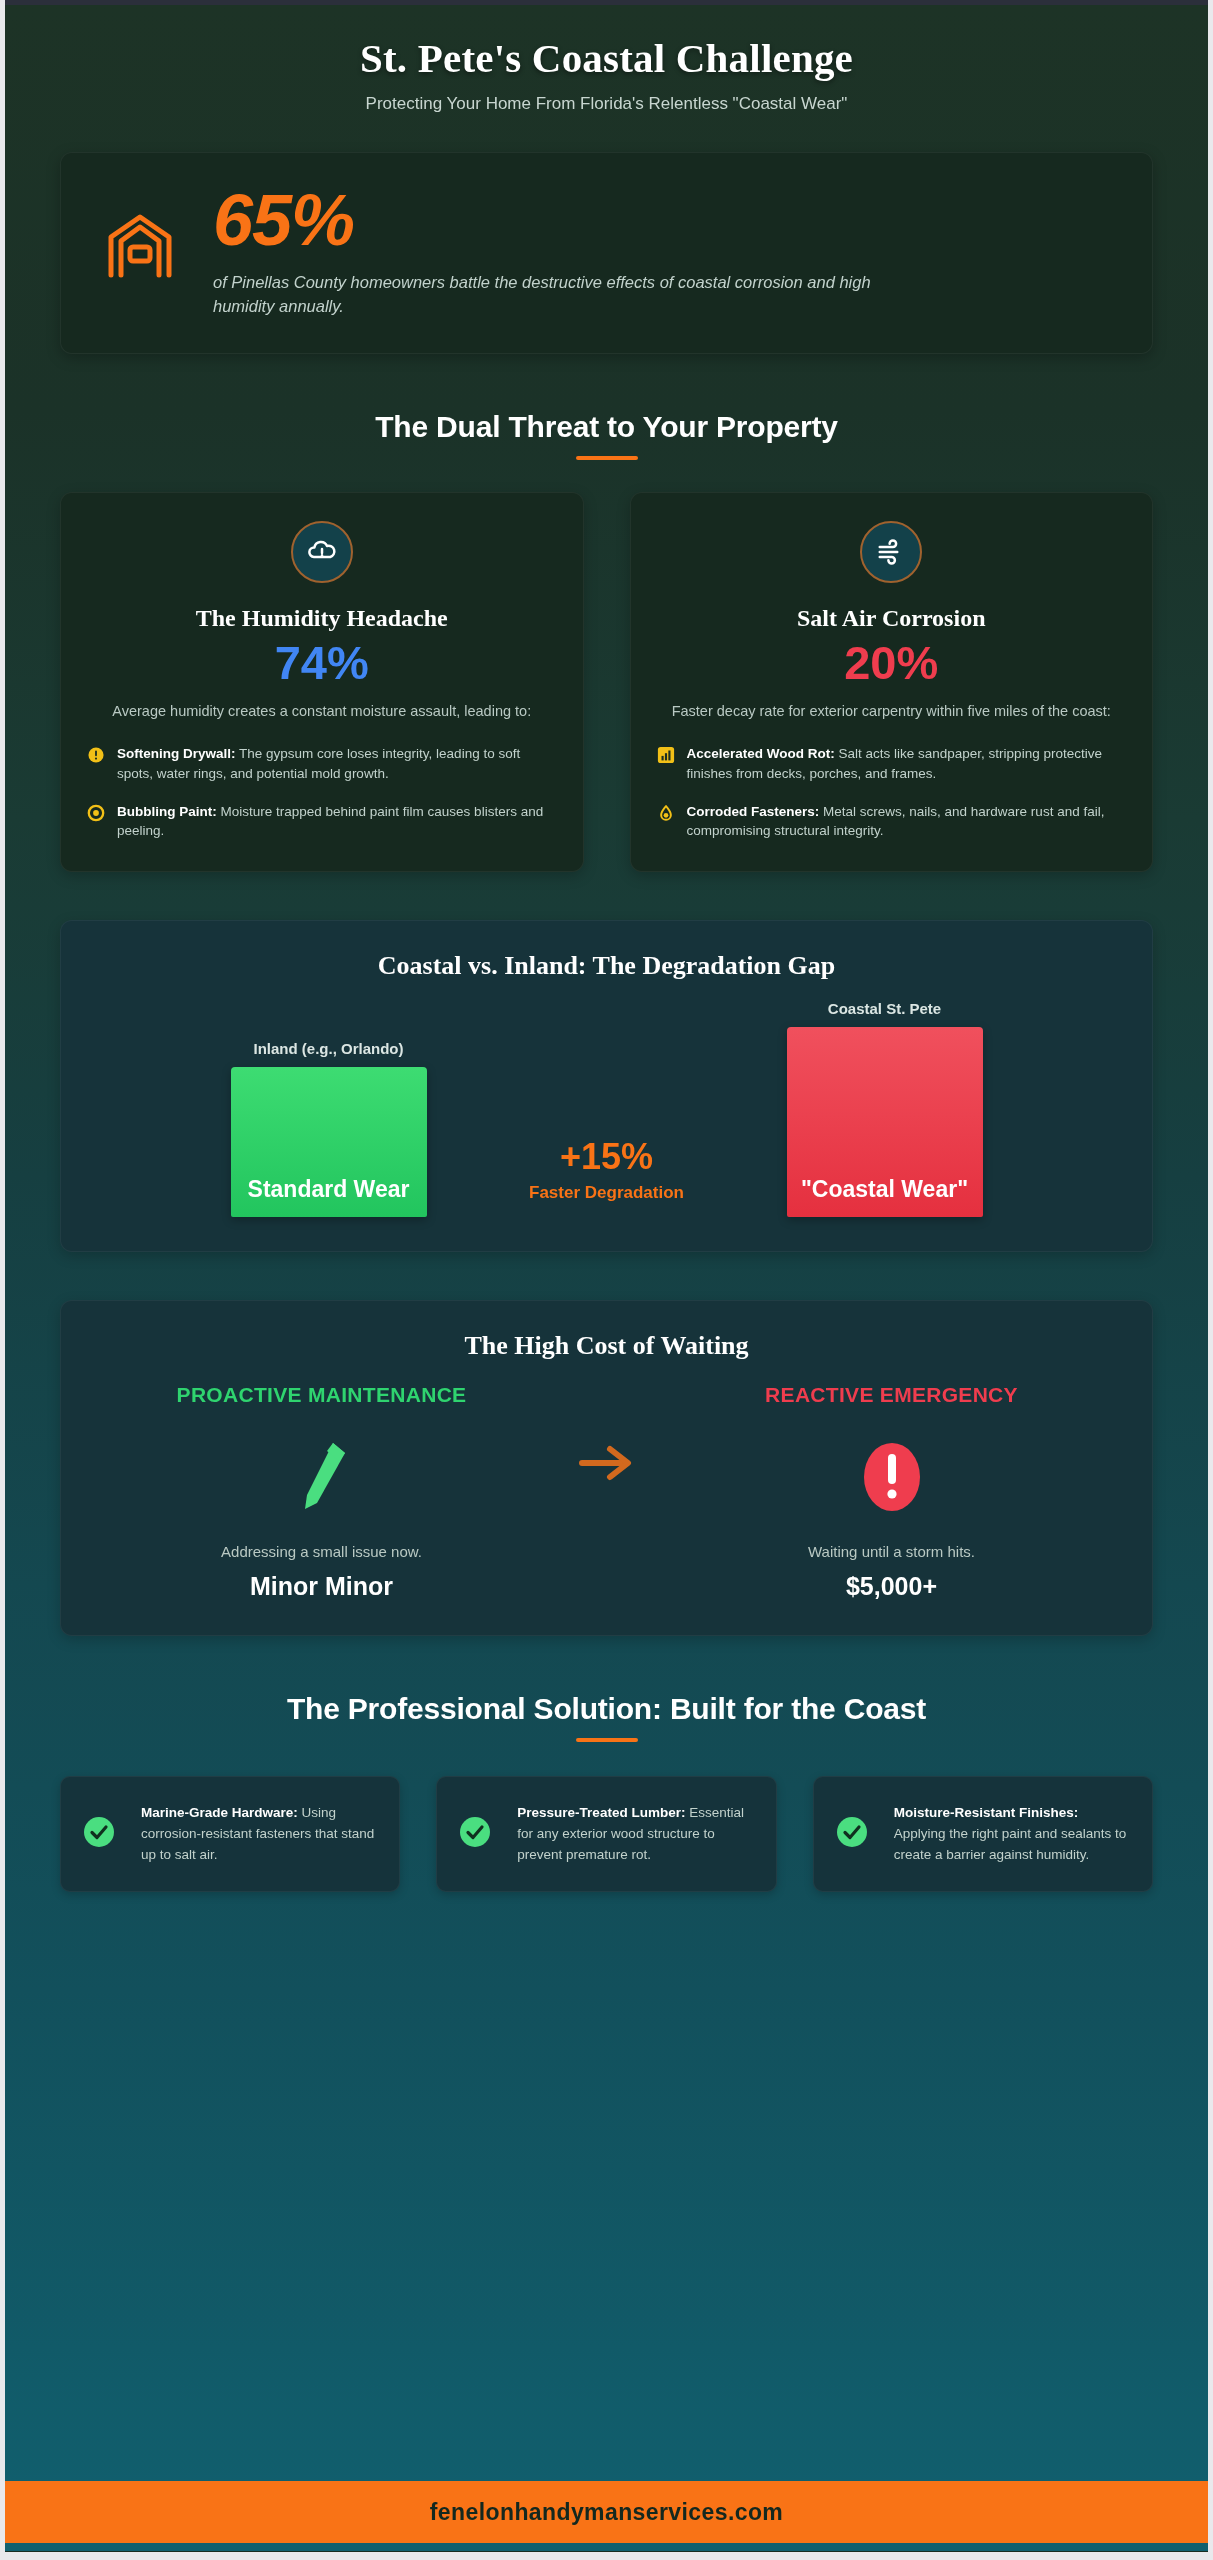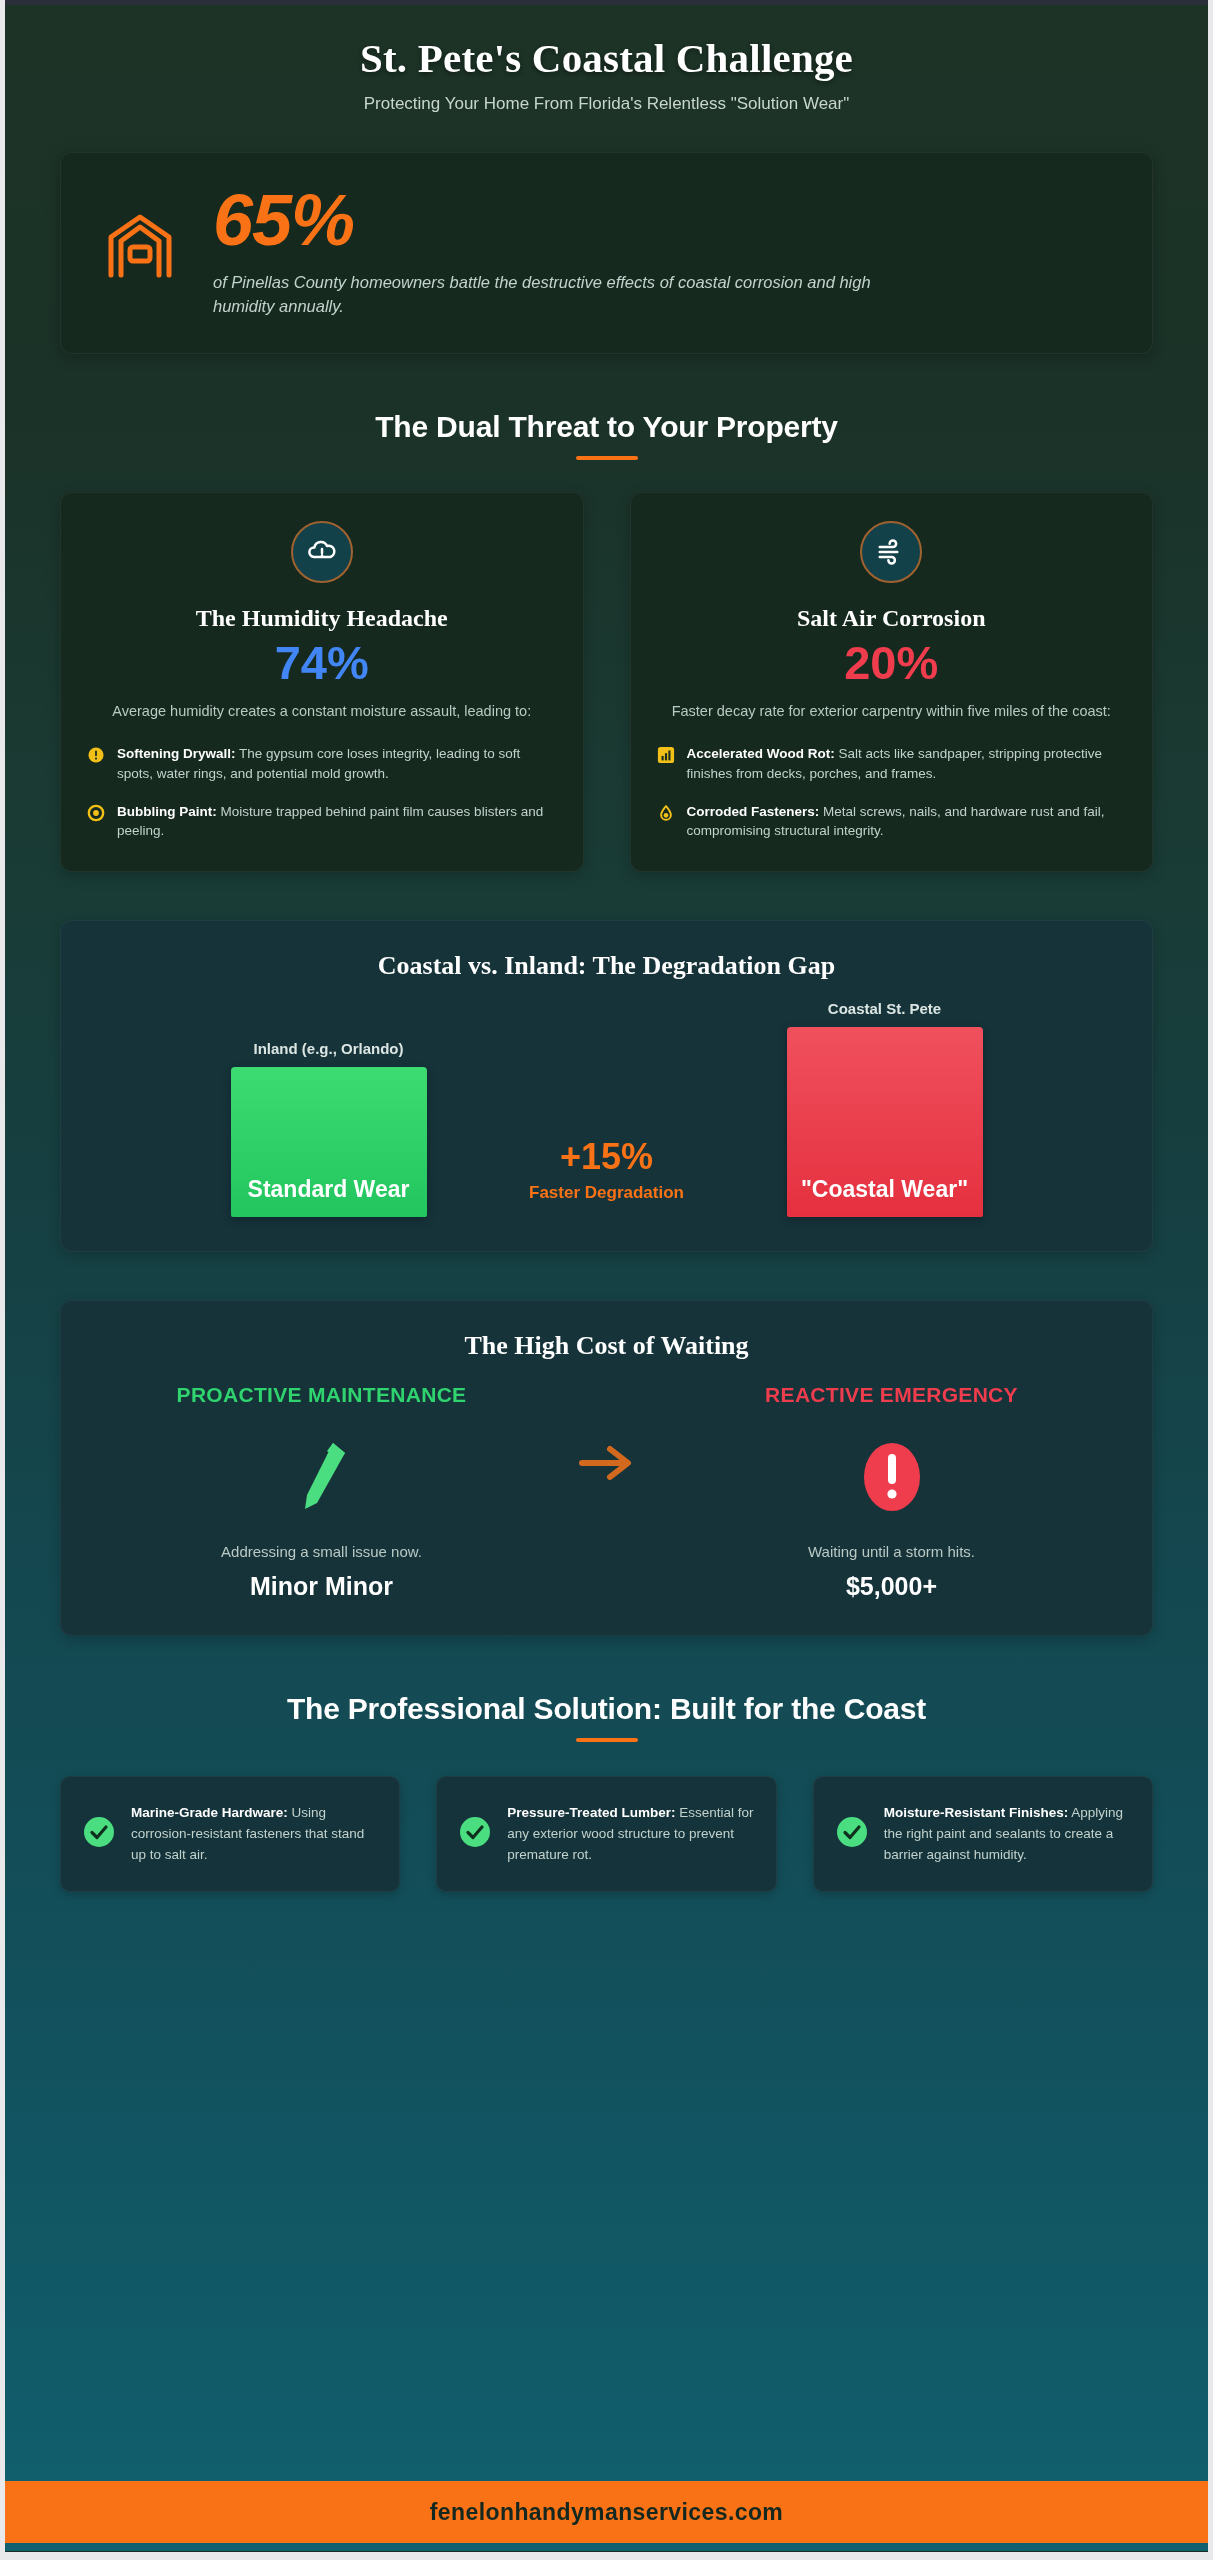--- a/index.html
+++ b/index.html
@@ -242,21 +242,21 @@
   .sols {
     margin-top: 34px;
     display: flex; gap: 36px;
   }
   .scard {
     flex: 1;
     background: #15333b;
     border: 1px solid rgba(255,255,255,.05);
     border-radius: 10px;
     padding: 26px 22px;
-    display: flex; gap: 16px; align-items: center;
+    display: flex; gap: 26px; align-items: center;
     box-shadow: 0 3px 10px rgba(0,0,0,.2);
   }
   .scard .chk { flex: 0 0 32px; }
   .scard p { font-size: 13.5px; line-height: 1.55; color: #c2d2cc; }
   .scard p b { color: #ffffff; font-weight: bold; }
 
   
   .footer-spacer { height: 64px; }
   .footer {
     position: absolute;
@@ -277,21 +277,21 @@
   <div class="strip-top"></div>
   <div class="edge-left"></div>
   <div class="edge-right"></div>
   <div class="strip-bottom"></div>
 
   <div class="canvas">
     <div class="wrap">
 
       <div class="header">
         <div class="title">St. Pete's Coastal Challenge</div>
-        <div class="subtitle">Protecting Your Home From Florida's Relentless "Solution Wear"</div>
+        <div class="subtitle">Protecting Your Home From Florida's Relentless "Coastal Wear"</div>
       </div>
 
       <div class="hero">
         <div class="hero-icon">
           <svg width="74" height="70" viewBox="0 0 74 70" fill="none" stroke="#f97316" stroke-width="5" stroke-linecap="round" stroke-linejoin="round">
             <path d="M8 64 V26 L37 6 L66 26 V64"></path>
             <path d="M18 64 V30 L37 16 L56 30 V64"></path>
             <rect x="27" y="36" width="20" height="14" rx="3"></rect>
           </svg>
         </div>

